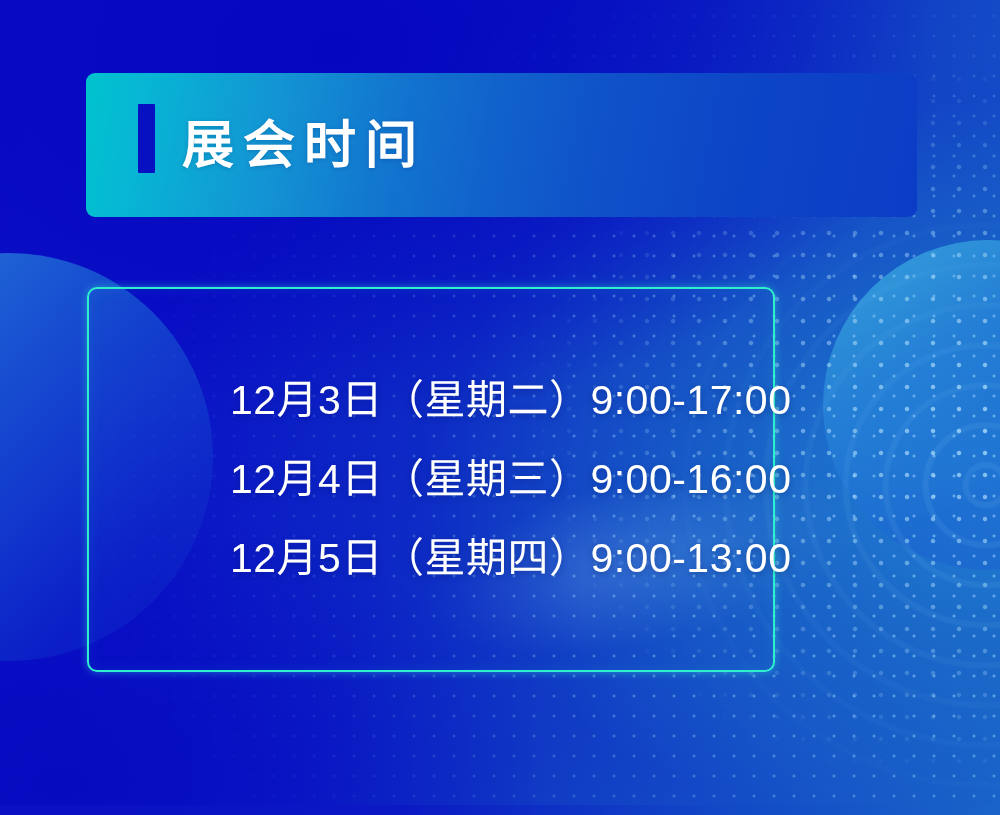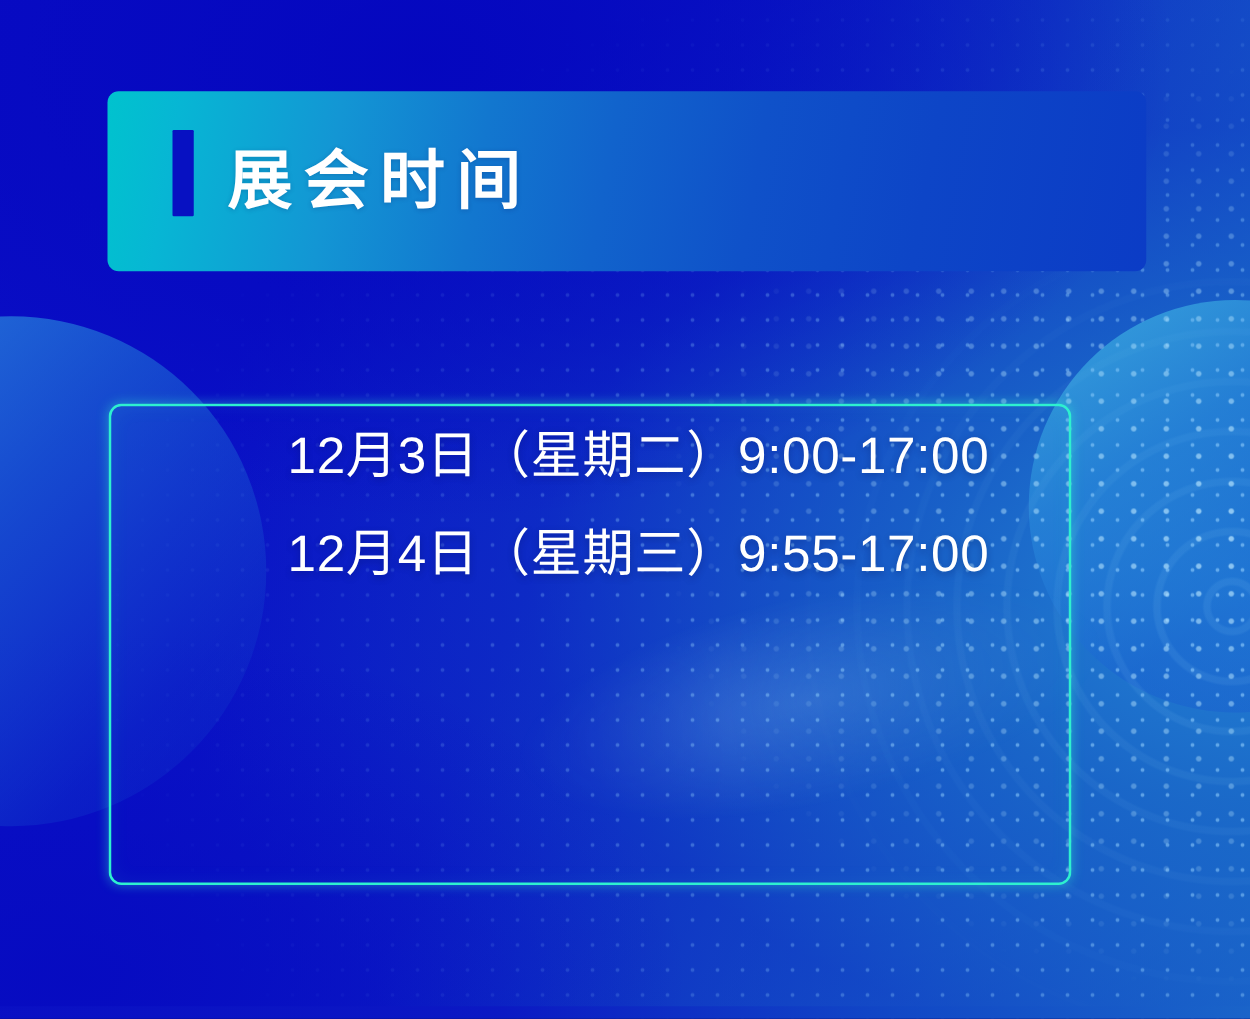--- a/index.html
+++ b/index.html
@@ -147,31 +147,31 @@
     line-height: 1;
     white-space: nowrap;
     text-shadow: 0 1px 4px rgba(0,20,90,0.22);
   }
 
   
   .info-card {
     position: absolute;
     left: 87px;
     top: 287px;
-    width: 770px;
+    width: 688px;
     height: 385px;
     border: 2px solid #2ef0cf;
     border-radius: 10px;
     box-shadow:
       0 0 9px rgba(48,245,212,0.42),
       inset 0 0 16px rgba(48,245,212,0.08);
     box-sizing: border-box;
     display: flex;
     flex-direction: column;
-    margin-top: 36px;
+    justify-content: center;
   }
   .card-lines {
     padding-left: 141px;
   }
   .date-line {
     color: #ffffff;
     font-size: 41px;
     font-weight: 500;
     line-height: 79px;
     white-space: nowrap;
@@ -205,19 +205,20 @@
   <div class="swoosh"></div>
 
   <div class="header-bar">
     <div class="accent-bar"></div>
     <div class="header-title">展会时间</div>
   </div>
 
   <div class="info-card">
     <div class="card-lines">
       <div class="date-line">12月3日（星期二）9:00-17:00</div>
-      <div class="date-line">12月4日（星期三）9:55-17:00</div>
+      <div class="date-line">12月4日（星期三）9:00-16:00</div>
+      <div class="date-line">12月5日（星期四）9:00-13:00</div>
     </div>
   </div>
 
   <div class="bottom-edge"></div>
 
 </div>
 
 </body></html>

